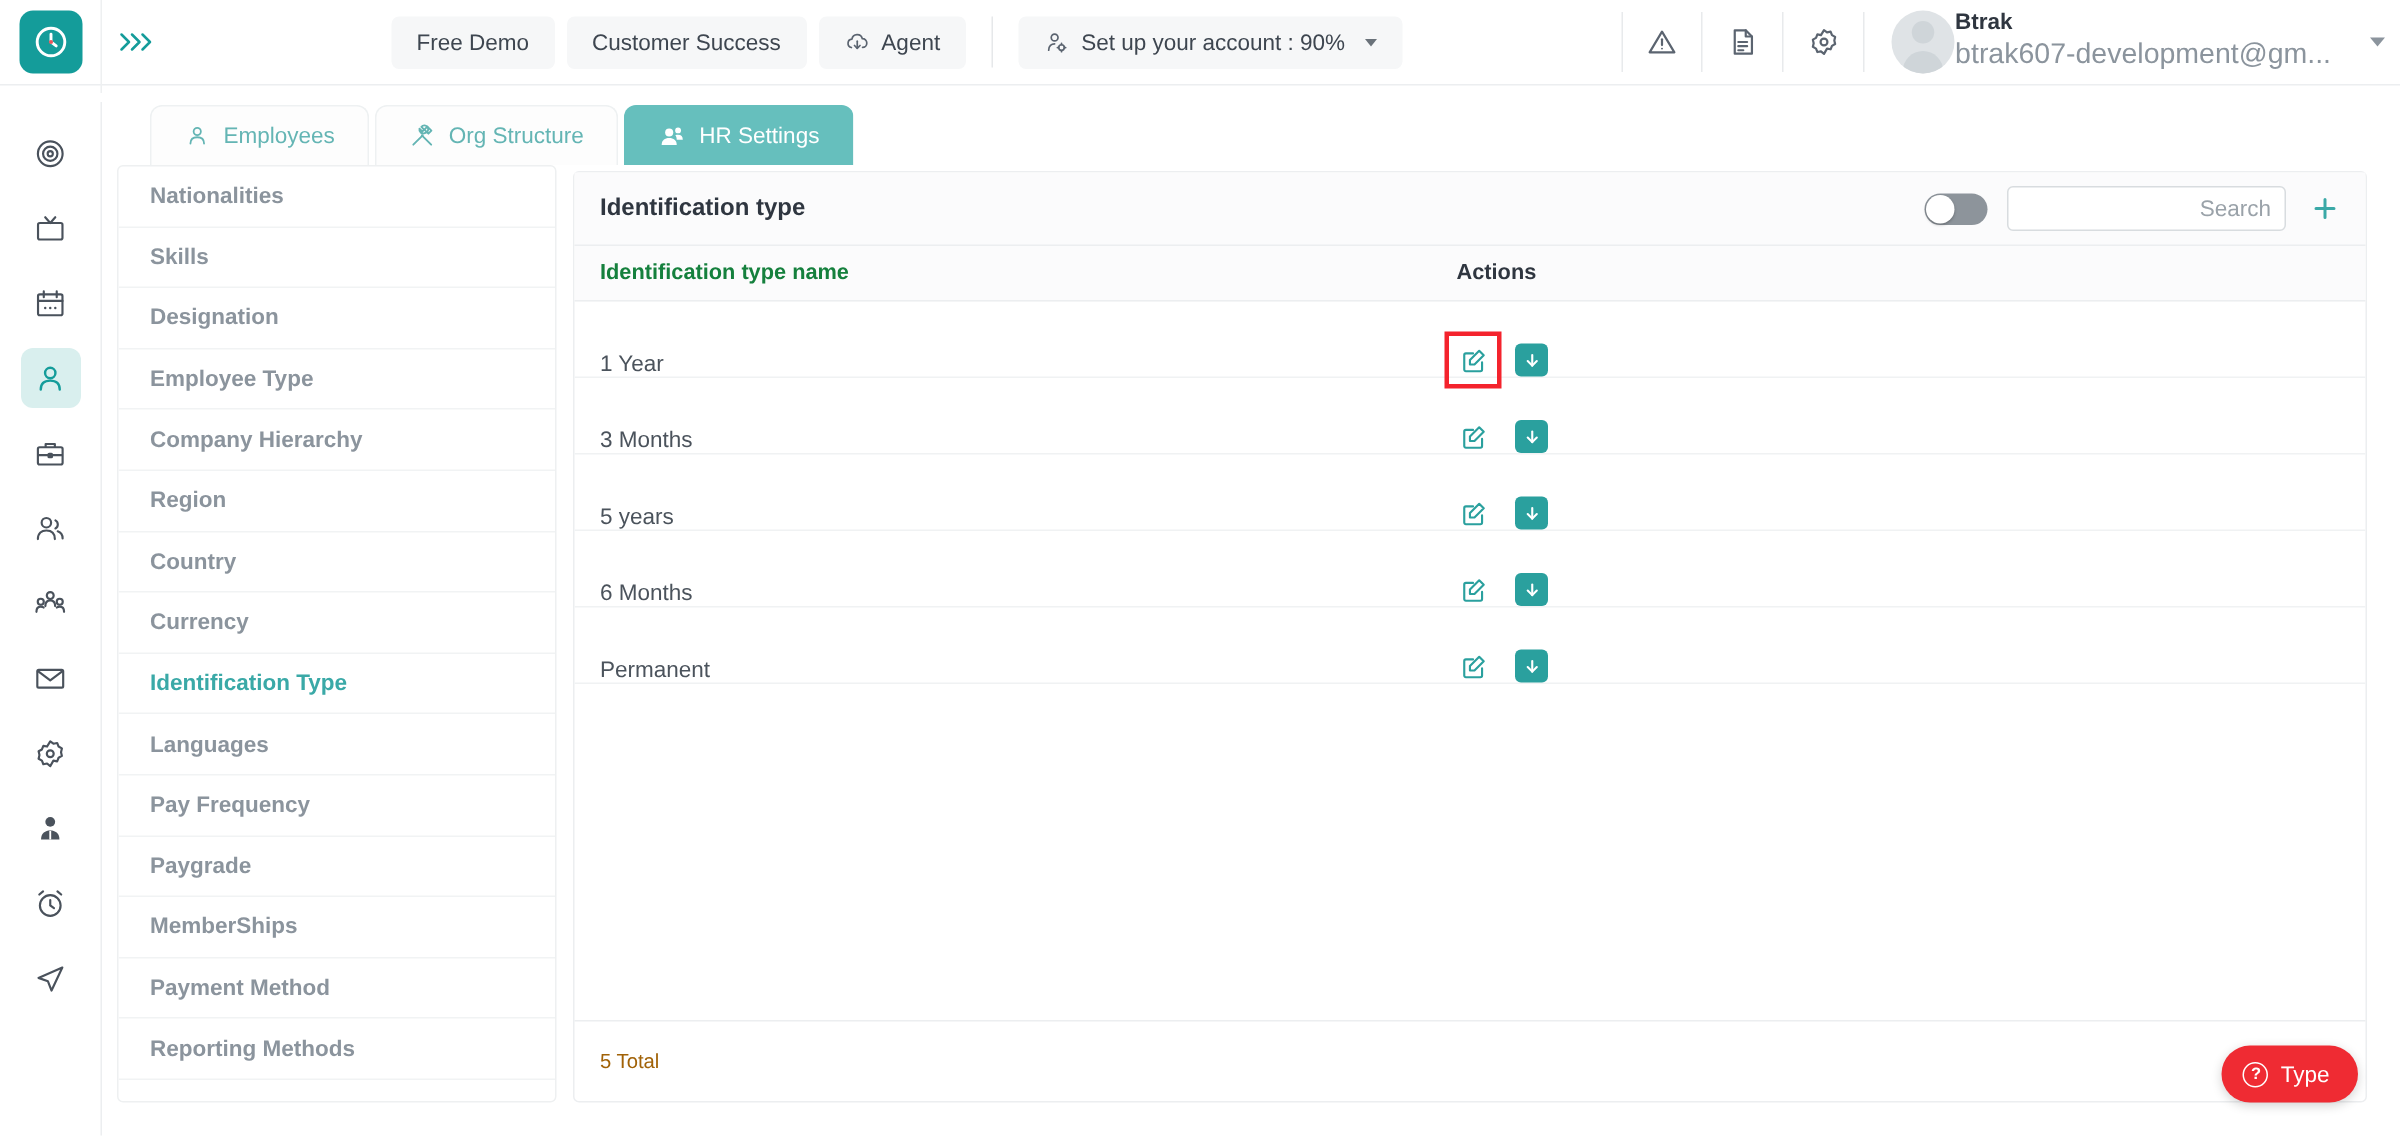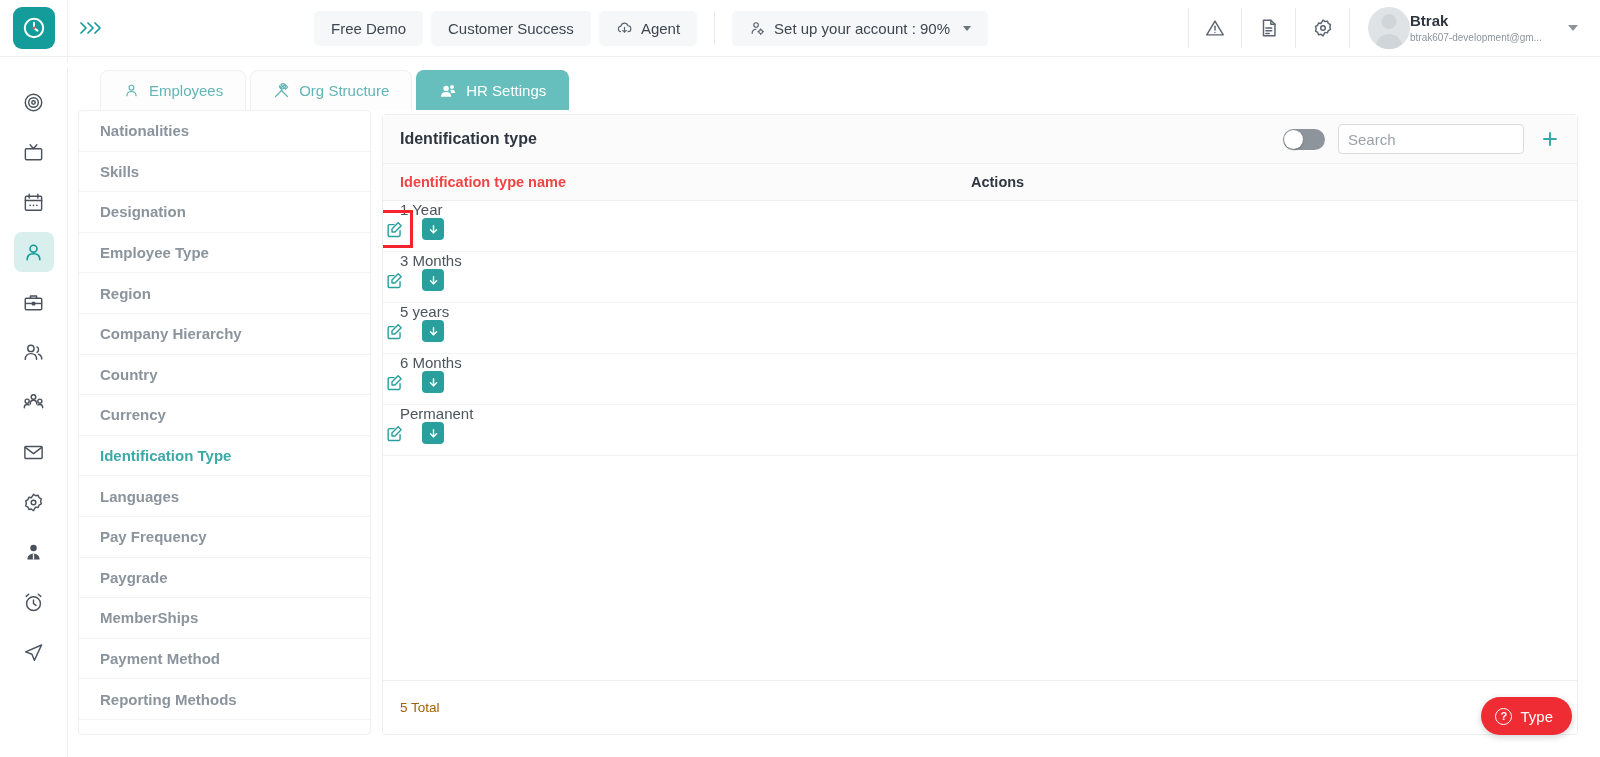--- a/index.html
+++ b/index.html
@@ -62,21 +62,21 @@
     content: ""; position: absolute; left: 50%; top: 7px;
     width: 15px; height: 15px; border-radius: 50%;
     background: #cfd5d9; transform: translateX(-50%);
   }
   .avatar::after {
     content: ""; position: absolute; left: 50%; bottom: -5px;
     width: 27px; height: 20px; border-radius: 14px 14px 0 0;
     background: #cfd5d9; transform: translateX(-50%);
   }
   .user-name { font-size: 15px; color: #2f3640; font-weight: bold; line-height: 1.25; }
-  .user-mail { font-size: 10px; color: #8b949d; line-height: 1.3; }
+  .user-mail { font-size: 19px; color: #8b949d; line-height: 1.3; }
   .caret-down {
     width: 0; height: 0; border-left: 5px solid transparent; border-right: 5px solid transparent;
     border-top: 6px solid #8b949d; margin-left: 26px;
   }
   
   .rail {
     position: absolute; left: 0; top: 68px; width: 68px; height: 689px;
     background: #ffffff; border-right: 1px solid #eceef0;
     display: flex; flex-direction: column; align-items: center;
     padding-top: 14px; gap: 10px; z-index: 15;
@@ -130,38 +130,37 @@
     width: 42px; height: 21px; border-radius: 11px; background: #8d949b;
     position: relative; cursor: pointer; flex: none;
   }
   .toggle-knob {
     position: absolute; left: 1px; top: 1px; width: 19px; height: 19px;
     border-radius: 50%; background: #ffffff; box-shadow: 0 1px 2px rgba(0,0,0,.25);
   }
   .search-input {
     width: 186px; height: 30px; border: 1px solid #d8dcdf; border-radius: 4px;
     padding: 0 9px; font-size: 15px; color: #4a525c;
-    font-family: "Liberation Sans", sans-serif; outline: none; background: #fff;
+    font-family: "Liberation Sans", sans-serif; outline: none; background: #fff; text-align: right;
   }
   .search-input::placeholder { color: #9aa2a9; }
   .add-btn {
     width: 26px; height: 26px; display: flex; align-items: center; justify-content: center;
     color: #3aa9a7; cursor: pointer;
   }
   .table-head {
     height: 37px; background: #fbfbfc; border-bottom: 1px solid #eceef0;
     display: flex; align-items: center;
   }
-  .col-name { width: 588px; padding-left: 17px; font-size: 14.5px; font-weight: bold; color: #ef4444; }
+  .col-name { width: 588px; padding-left: 17px; font-size: 14.5px; font-weight: bold; color: #15803d; }
   .col-actions { font-size: 14.5px; font-weight: bold; color: #2f3640; }
   .rows { flex: 1; overflow: hidden; }
   .row {
-    height: 51px; display: flex; align-items: flex-start;
+    height: 51px; display: flex; align-items: flex-end;
     border-bottom: 1px solid #f0f2f3;
-    flex-direction: column;
   }
   .cell-name { width: 588px; padding-left: 17px; font-size: 15px; color: #4b535c; }
   .cell-actions { display: flex; align-items: center; gap: 17px; }
   .icon-btn {
     width: 22px; height: 22px; display: flex; align-items: center; justify-content: center;
     cursor: pointer; color: #2aa09e;
   }
   .icon-btn.highlight { outline: 3px solid #f4232d; outline-offset: 5px; }
   .del-btn {
     width: 22px; height: 22px; border-radius: 4px; background: #2aa09e;
@@ -403,24 +402,24 @@
   <div class="setting-item">
       <span>Skills</span>
     </div>
   <div class="setting-item">
       <span>Designation</span>
     </div>
   <div class="setting-item">
       <span>Employee Type</span>
     </div>
   <div class="setting-item">
+      <span>Company Hierarchy</span>
+    </div>
+  <div class="setting-item">
       <span>Region</span>
-    </div>
-  <div class="setting-item">
-      <span>Company Hierarchy</span>
     </div>
   <div class="setting-item">
       <span>Country</span>
     </div>
   <div class="setting-item">
       <span>Currency</span>
     </div>
   <div class="setting-item active">
       <span>Identification Type</span>
     </div>

